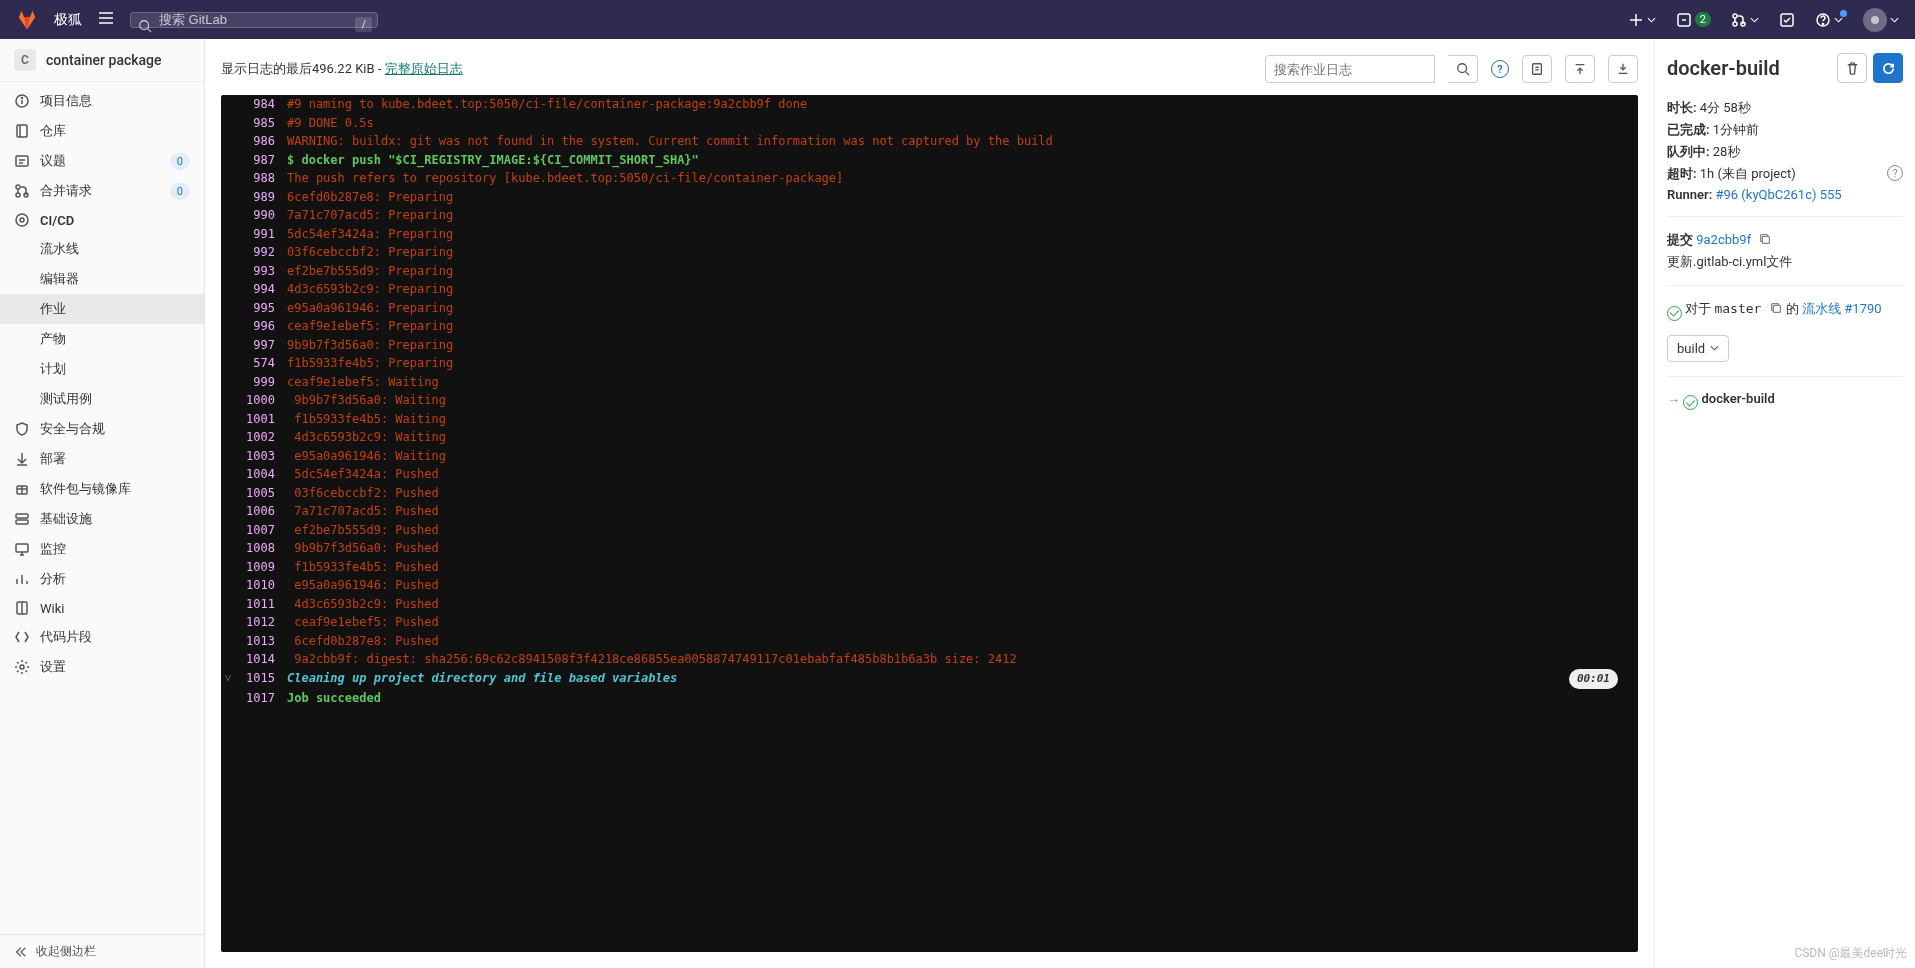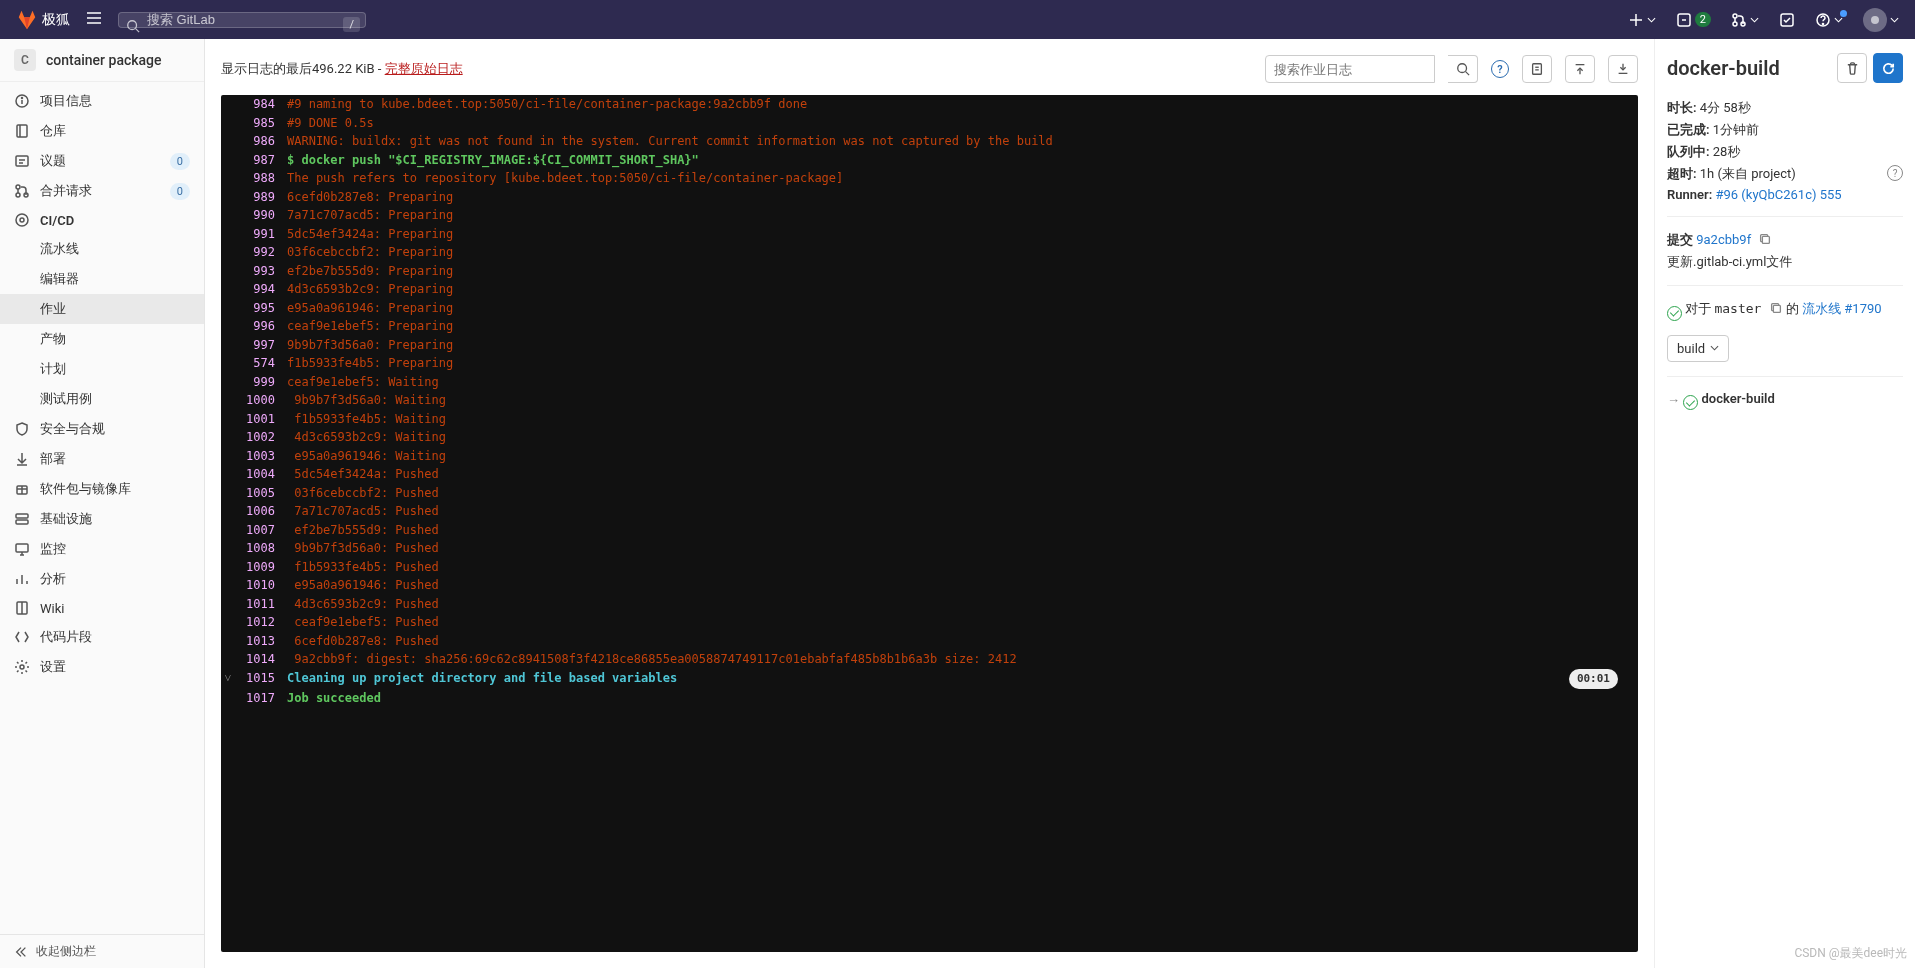--- a/index.html
+++ b/index.html
@@ -1,18 +1,18 @@
 <!DOCTYPE html>
 <html><head>
 <meta charset="utf-8">
 <style>
 * { margin: 0; padding: 0; box-sizing: border-box; }
 body { font-family: -apple-system, BlinkMacSystemFont, "Segoe UI", Roboto, sans-serif; font-size: 13px; color: #333; background: #fff; }
 .topbar { height: 39px; background: #2e2a50; display: flex; align-items: center; padding: 0 8px; color: #fff; }
-.logo { display: flex; align-items: center; gap: 4px; padding: 0 8px; }
+.logo { display: flex; align-items: center; gap: 16px; padding: 0 8px; }
 .logo svg { width: 22px; height: 22px; }
 .logo-text { font-size: 14px; font-weight: 500; }
 .hamburger { padding: 6px 8px; cursor: pointer; }
 .hamburger svg { width: 16px; height: 16px; stroke: #fff; }
 .search-wrap { position: relative; margin-left: 8px; }
 .search-input { width: 248px; height: 16px; background: rgba(255,255,255,0.12); border: 1px solid rgba(255,255,255,0.2); border-radius: 4px; padding: 0 30px 0 28px; color: #fff; font-size: 13px; }
 .search-input::placeholder { color: rgba(255,255,255,0.7); }
 .search-icon { position: absolute; left: 8px; top: 7px; width: 14px; height: 14px; stroke: rgba(255,255,255,0.7); }
 .search-kbd { position: absolute; right: 6px; top: 5px; background: rgba(255,255,255,0.15); border-radius: 3px; padding: 1px 6px; font-size: 11px; color: rgba(255,255,255,0.8); }
 .topbar-right { margin-left: auto; display: flex; align-items: center; gap: 4px; }
@@ -31,33 +31,33 @@
 .nav-item { display: flex; align-items: center; gap: 10px; padding: 6px 14px; cursor: pointer; color: #333; }
 .nav-item.active { background: #e9e9e9; font-weight: 500; }
 .nav-item.bold { font-weight: 600; }
 .nav-icon { width: 16px; height: 16px; stroke: #555; fill: none; flex-shrink: 0; }
 .nav-badge { margin-left: auto; background: #e1effa; color: #3a6fa5; border-radius: 9px; padding: 0 7px; font-size: 11px; line-height: 17px; }
 .nav-sub { padding-left: 40px; }
 .collapse-bar { border-top: 1px solid #e5e5e5; padding: 8px 14px; display: flex; align-items: center; gap: 8px; cursor: pointer; color: #555; font-size: 12px; }
 .main { flex: 1; display: flex; overflow: hidden; }
 .log-pane { flex: 1; display: flex; flex-direction: column; padding: 8px 16px 16px; overflow: hidden; }
 .log-head { display: flex; align-items: center; gap: 8px; padding: 8px 0 12px; font-size: 13px; color: #333; }
-.log-head-link { color: #b91c1c; text-decoration: underline; cursor: pointer; margin-top: 16px; }
+.log-head-link { color: #0f766e; text-decoration: underline; cursor: pointer; margin-top: 16px; }
 .log-head-right { margin-left: auto; display: flex; align-items: center; gap: 13px; }
 .search-job { width: 170px; height: 28px; border: 1px solid #ccc; border-radius: 4px 0 0 4px; padding: 0 8px; font-size: 13px; }
 .icon-btn { width: 30px; height: 28px; border: 1px solid #ccc; background: #fff; display: flex; align-items: center; justify-content: center; cursor: pointer; border-radius: 4px; }
 .icon-btn.joined { border-radius: 0 4px 4px 0; border-left: none; }
 .icon-btn svg { width: 14px; height: 14px; stroke: #555; fill: none; }
 .help-icon { width: 18px; height: 18px; border: 1.5px solid #2b6cb0; border-radius: 50%; color: #2b6cb0; display: flex; align-items: center; justify-content: center; font-size: 11px; font-weight: 600; cursor: pointer; }
 .console { flex: 1; background: #111; border-radius: 2px; overflow: auto; font-family: Menlo, Consolas, monospace; font-size: 12px; line-height: 18.5px; position: relative; }
 .log-line { display: flex; white-space: pre; }
 .ln { width: 52px; text-align: right; padding-right: 12px; color: #f0abfc; user-select: none; flex-shrink: 0; }
 .lt { color: #c2410c; flex: 1; padding-right: 12px; }
 .lt.green { color: #5fc75f; }
-.lt.cyan { color: #4fc6d6; }
+.lt.cyan { color: #4fc6d6; font-style: italic; }
 .lt.bold { font-weight: 600; }
 .chev { width: 14px; text-align: center; color: #888; cursor: pointer; }
 .timer { float: right; background: #eee; color: #333; border-radius: 10px; padding: 1px 8px; font-size: 11px; font-family: monospace; margin-right: 8px; }
 .detail-pane { width: 261px; border-left: 1px solid #eee; padding: 14px 12px; overflow: auto; font-size: 13px; }
 .detail-head { display: flex; align-items: center; gap: 6px; margin-bottom: 16px; }
 .job-title { font-size: 20px; font-weight: 600; flex: 1; }
 .sq-btn { width: 30px; height: 30px; border: 1px solid #ccc; border-radius: 4px; display: flex; align-items: center; justify-content: center; cursor: pointer; }
 .sq-btn.primary { background: #1f75cb; border-color: #1f75cb; }
 .sq-btn svg { width: 15px; height: 15px; stroke: #555; fill: none; }
 .sq-btn.primary svg { stroke: #fff; }

